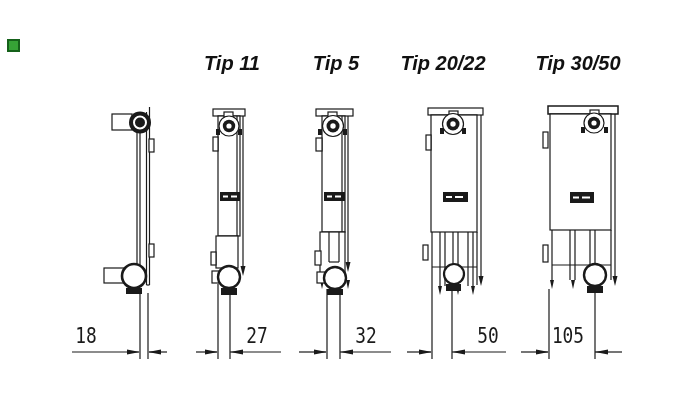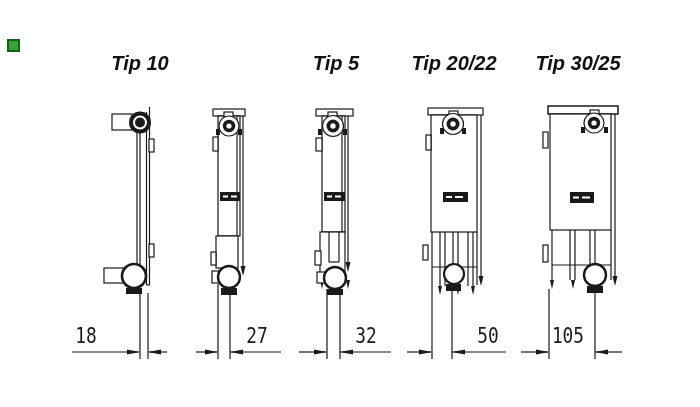--- a/index.html
+++ b/index.html
@@ -19,24 +19,24 @@
   svg.art .fill{fill:#1a1a1a;stroke:none}
   svg.art .wf{fill:#ffffff;stroke:none}
 </style>
 </head>
 <body>
 
 <div class="canvas">
 
   <div class="marker" style="background: rgb(54, 163, 54);"></div>
 
-  <div class="lbl" style="left:85px">Tip 10</div>
+  <div class="lbl" style="left:177px">Tip 11</div>
   <div class="lbl" style="left:281px">Tip 5</div>
-  <div class="lbl" style="left:399px">Tip 20/22</div>
-  <div class="lbl" style="left:523px">Tip 30/25</div>
+  <div class="lbl" style="left:388px">Tip 20/22</div>
+  <div class="lbl" style="left:523px">Tip 30/50</div>
 
   <div class="dim" style="left:64px">18</div>
   <div class="dim" style="left:235px">27</div>
   <div class="dim" style="left:344px">32</div>
   <div class="dim" style="left:466px">50</div>
   <div class="dim" style="left:546px">105</div>
 
   <svg class="art" width="700" height="407" viewBox="0 0 700 407">
 
     <g>

